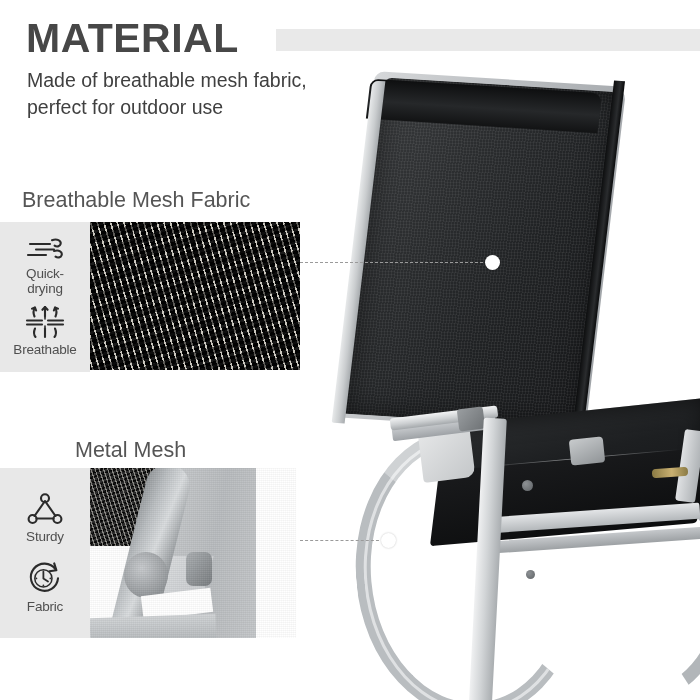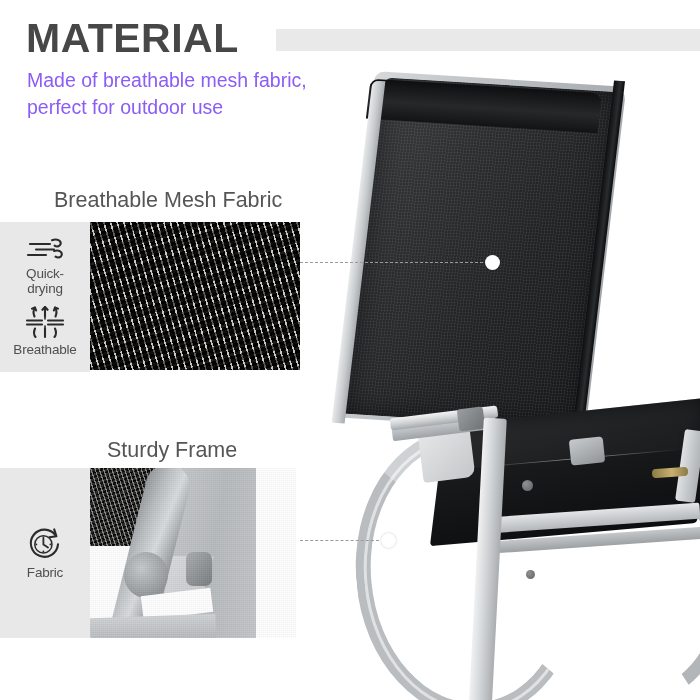--- a/index.html
+++ b/index.html
@@ -38,32 +38,31 @@
     width: 424px;
     height: 22px;
     background: #e9e9e9;
   }
   .page-subtitle {
     position: absolute;
     left: 27px;
     top: 67px;
     width: 340px;
     font-size: 19.5px;
-    color: #8b5cf6;
+    color: #404040;
     line-height: 1.38;
   }
 
   
   .feature-heading {
     position: absolute;
     font-size: 21.5px;
     color: #555555;
     line-height: 1;
     white-space: nowrap;
-    margin-left: 32px;
   }
   .feature-block {
     position: absolute;
   }
   .badge-panel {
     position: absolute;
     left: 0;
     top: 0;
     background: #e8e8e8;
     display: flex;
@@ -500,21 +499,21 @@
           </svg>
         </span>
         <span class="badge-label">Breathable</span>
       </div>
     </div>
   </div>
 
   <div class="connector" style="left:300px; top:262px; width:188px;"></div>
   <div class="hotspot-dot" style="left:485px; top:255px; width:15px; height:15px;"></div>
 
-  <div class="feature-heading" style="left:75px; top:440px;">Sturdy Frame</div>
+  <div class="feature-heading" style="left:75px; top:440px;">Metal Mesh</div>
 
   <div class="feature-block" style="left:0; top:468px; width:296px; height:170px;">
 
     <div class="photo-tile" style="left:90px; top:0; width:206px; height:170px;">
       <div class="mf-photo">
         <div class="mf mf-mesh"></div>
         <div class="mf mf-panel"></div>
         <div class="mf mf-panel-edge"></div>
         <div class="mf mf-diag"></div>
         <div class="mf mf-tube"></div>
@@ -522,20 +521,31 @@
         <div class="mf mf-knob"></div>
         <div class="mf mf-white-notch"></div>
         <div class="mf mf-lowbar"></div>
         <div class="mf mf-rightwhite"></div>
         <div class="mf mf-grain" style="position:absolute;"></div>
       </div>
     </div>
 
     <div class="badge-panel" style="width:90px; height:170px; padding:8px 0;">
 
+      <div class="badge">
+        <span class="badge-icon">
+          <svg width="40" height="34" viewBox="0 0 40 34" fill="none" stroke="#2b2b2b" stroke-width="2.1" stroke-linecap="round" stroke-linejoin="round">
+            <path d="M20 9 L9.5 24 M20 9 L30.5 24 M11.5 26.5 H28.5"></path>
+            <circle cx="20" cy="6.2" r="4"></circle>
+            <circle cx="7.6" cy="27" r="4"></circle>
+            <circle cx="32.4" cy="27" r="4"></circle>
+          </svg>
+        </span>
+        <span class="badge-label">Sturdy</span>
+      </div>
 
       <div class="badge">
         <span class="badge-icon">
           <svg width="40" height="36" viewBox="0 0 40 36" fill="none" stroke="#2b2b2b" stroke-width="2.1" stroke-linecap="round" stroke-linejoin="round">
             <path d="M30.6 9.4 A13.6 13.6 0 1 0 33 18.4"></path>
             <path d="M29.2 3.4 L31.4 10.2 L24.4 11.2"></path>
             <circle cx="18.4" cy="18.4" r="8.6" stroke-width="1.5"></circle>
             <path d="M18.4 12.6 V18.4 L23 21.6" stroke-width="1.8"></path>
             <circle cx="18.4" cy="11.4" r="0.9" fill="#2b2b2b" stroke="none"></circle>
             <circle cx="25.4" cy="18.4" r="0.9" fill="#2b2b2b" stroke="none"></circle>

